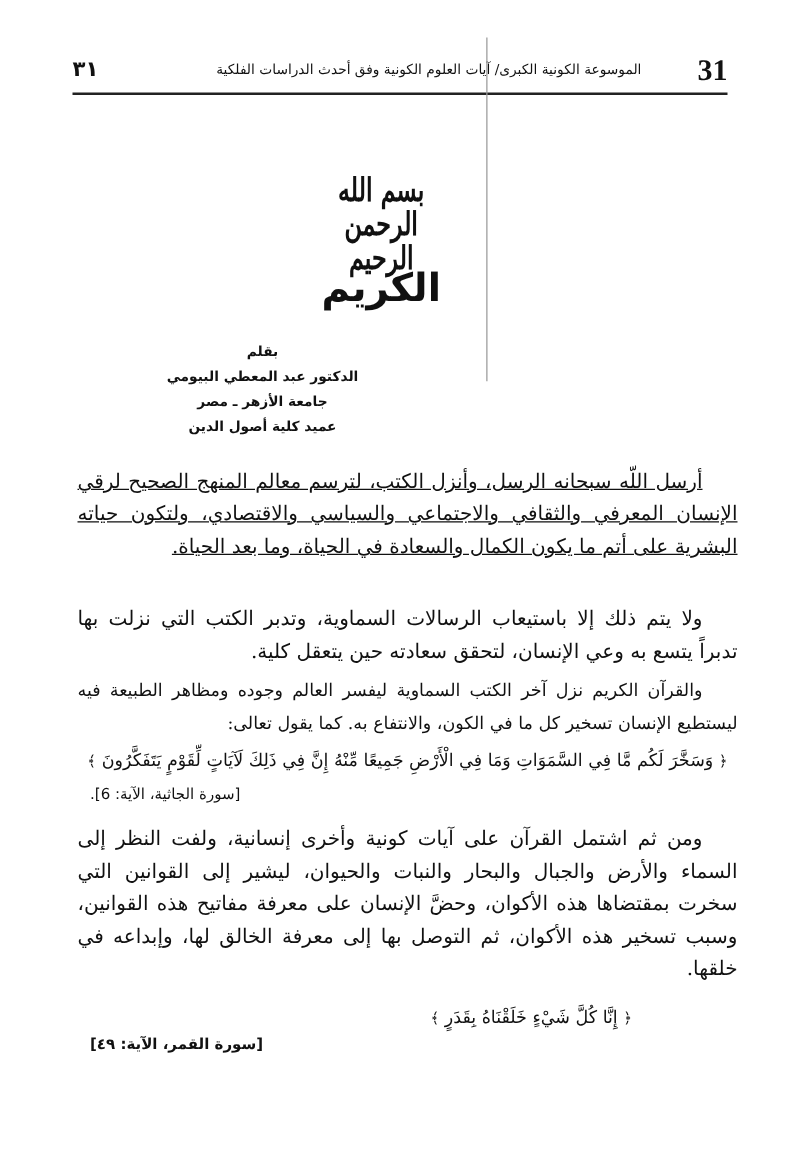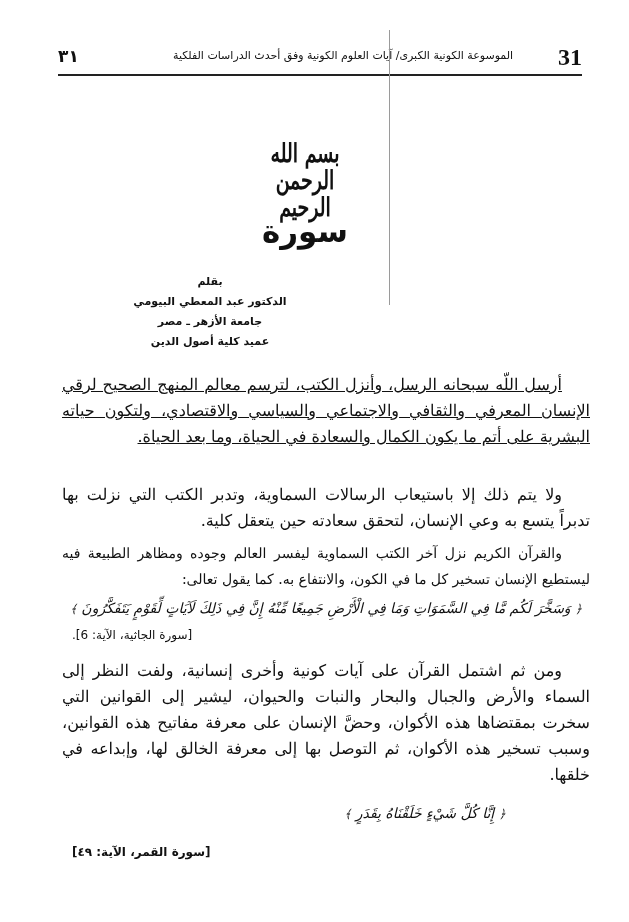--- a/index.html
+++ b/index.html
@@ -31,44 +31,44 @@
             font-size: 11px; line-height: 20px; }
 
   
   .body { position: absolute; left: 62px; width: 528px; direction: rtl; text-align: justify;
           text-align-last: right; font-family: "DejaVu Serif", serif; font-size: 16px; line-height: 26px; }
   .body p { margin: 0; text-indent: 28px; }
   .b1 { top: 372px; text-decoration: underline; }
   .b2 { top: 482px; }
   .b3 { top: 540px; font-size: 14px; }
   .verse { position: absolute; left: 62px; width: 528px; direction: rtl; text-align: center;
-           font-family: "DejaVu Serif", serif; font-size: 14px; font-style: italic; }
+           font-family: "DejaVu Serif", serif; font-size: 14px; }
   .v1 { top: 600px; }
   .src { position: absolute; direction: rtl; font-family: "DejaVu Sans", sans-serif; font-size: 12px; }
   .src1 { left: 72px; top: 628px; }
   .b4 { top: 658px; }
   .v2 { top: 805px; left: 300px; width: 250px; }
-  .src2 { left: 72px; top: 845px; font-weight: bold; }
+  .src2 { left: 72px; top: 828px; font-weight: bold; }
   .orn { font-size: 12px; }
 </style>
 </head>
 <body>
 
 <div class="page">
 
   <div class="hdr">
     <span class="hdr-num-ar">٣١</span>
     <span class="hdr-title">الموسوعة الكونية الكبرى/ آيات العلوم الكونية وفق أحدث الدراسات الفلكية</span>
     <span class="hdr-num-en">31</span>
   </div>
   <div class="hdr-rule"></div>
   <div class="fold-line"></div>
 
   <div class="basmala">بسم الله الرحمن الرحيم</div>
-  <div class="title">سورة</div>
+  <div class="title">الكريم</div>
 
   <div class="byline">
     <div>بقلم</div>
     <div>الدكتور عبد المعطي البيومي</div>
     <div>جامعة الأزهر ـ مصر</div>
     <div>عميد كلية أصول الدين</div>
   </div>
 
   <div class="body b1">
     <p>أرسل اللّه سبحانه الرسل، وأنزل الكتب، لترسم معالم المنهج الصحيح لرقي الإنسان المعرفي والثقافي والاجتماعي والسياسي والاقتصادي، ولتكون حياته البشرية على أتم ما يكون الكمال والسعادة في الحياة، وما بعد الحياة.</p>

